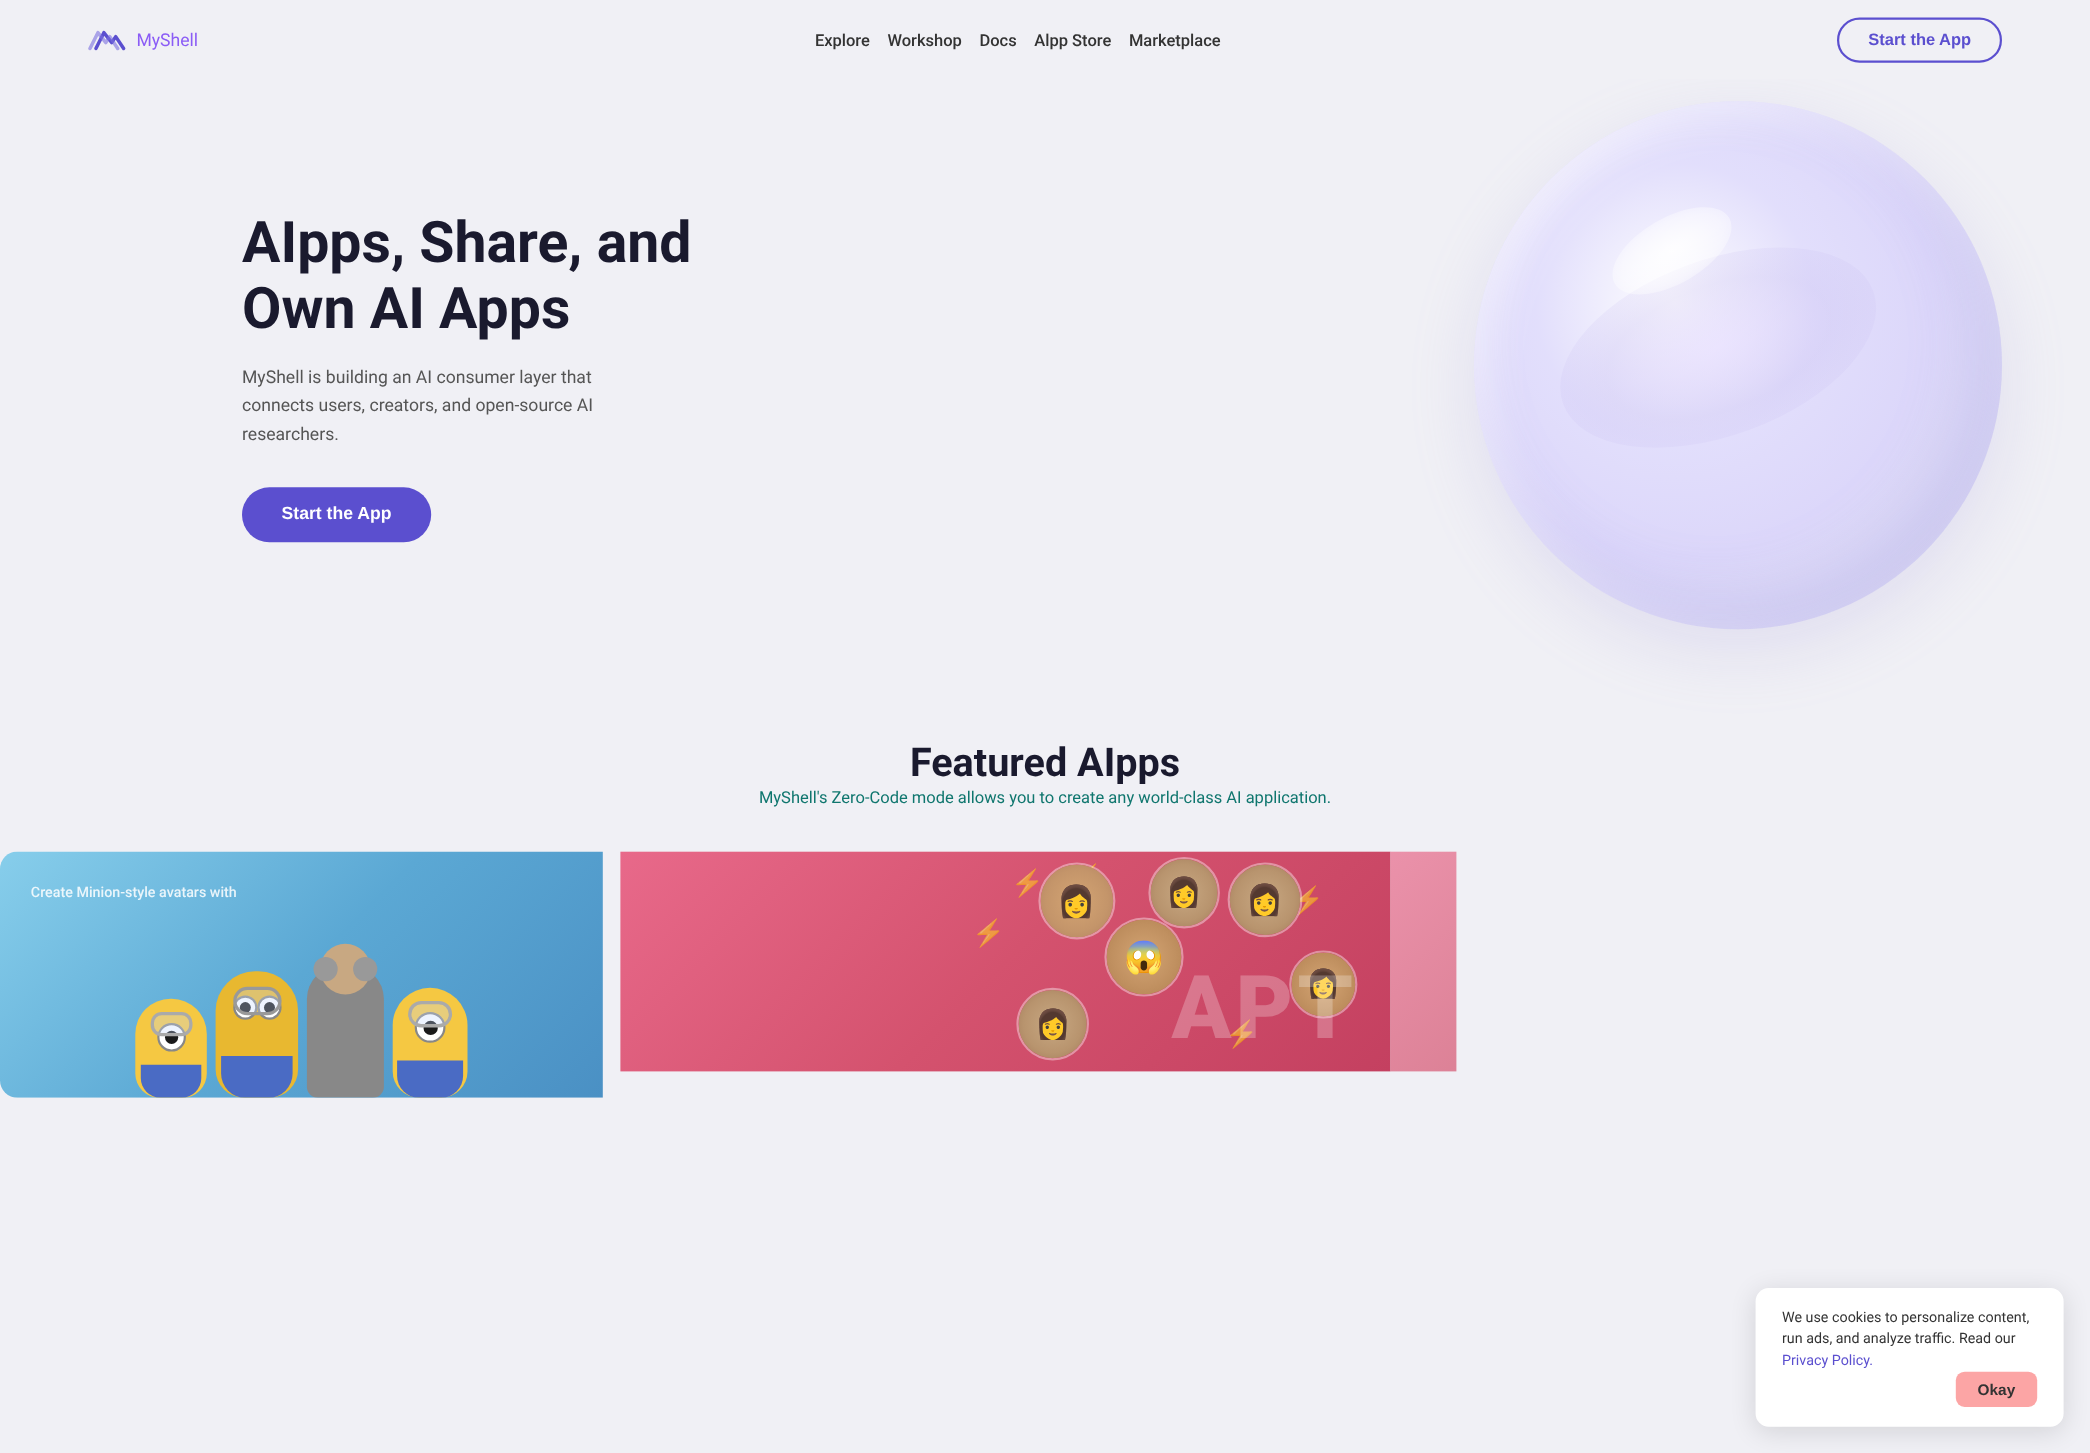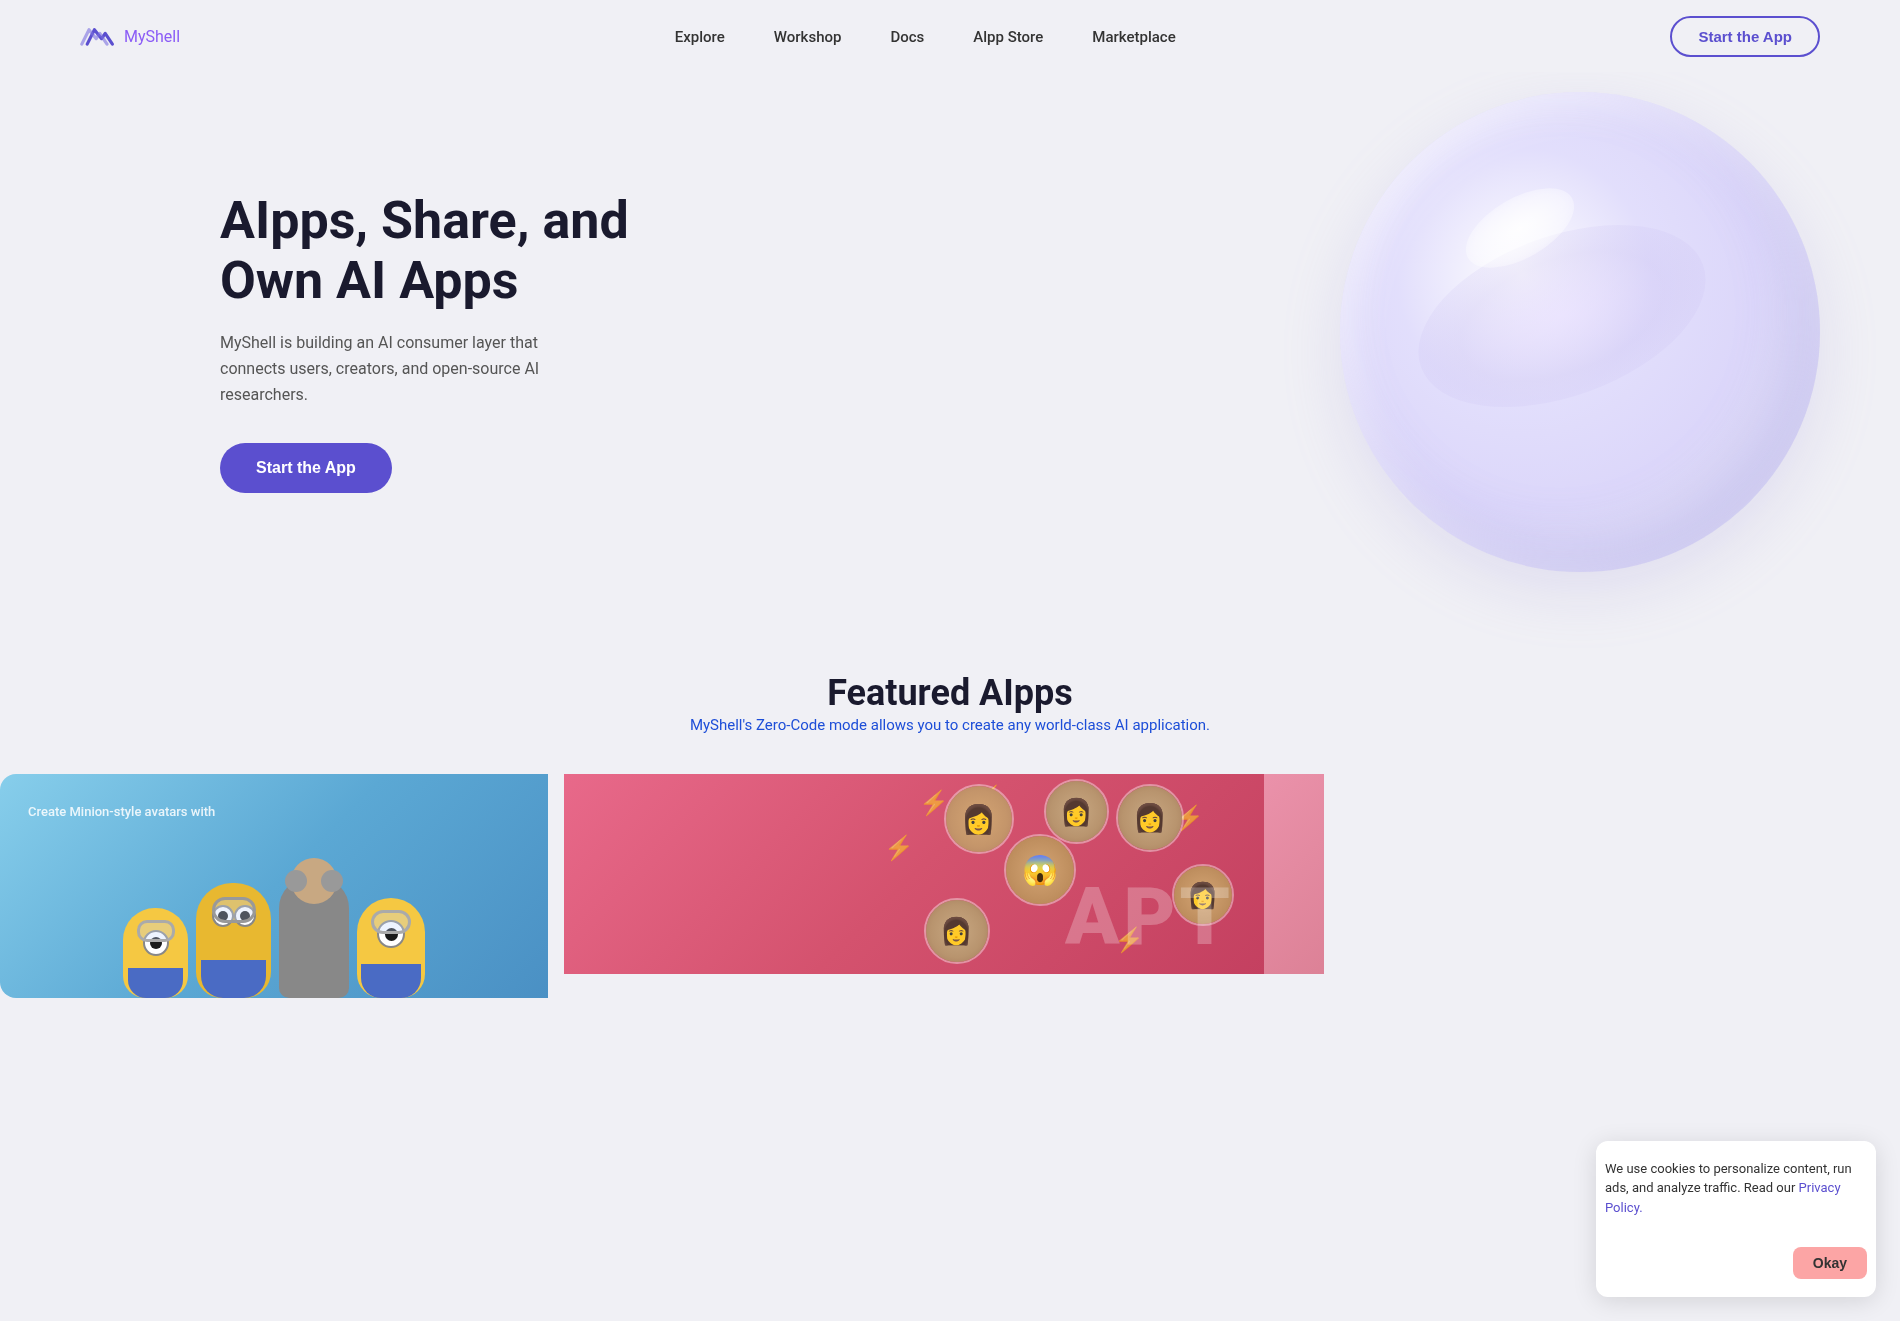--- a/index.html
+++ b/index.html
@@ -32,21 +32,21 @@
       height: 28px;
     }
     .logo-text {
       font-size: 16px;
       font-weight: 400;
       color: #8b5cf6;
     }
     .nav-links {
       display: flex;
       align-items: center;
-      gap: 49px;
+      gap: 16px;
       list-style: none;
     }
     .nav-links li a {
       text-decoration: none;
       color: #333;
       font-size: 15px;
       font-weight: 500;
     }
     .btn-start-nav {
       border: 2px solid #5b4fcf;
@@ -155,21 +155,21 @@
       background: #f0f0f5;
     }
     .featured-title {
       font-size: 36px;
       font-weight: 700;
       color: #1a1a2e;
       margin-bottom: 2px;
     }
     .featured-subtitle {
       font-size: 15px;
-      color: #1d4ed8;
+      color: #0f766e;
       margin-bottom: 40px;
     }
 
     
     .cards-row {
       display: flex;
       gap: 0;
       padding: 0;
       overflow: hidden;
     }
@@ -270,27 +270,27 @@
       letter-spacing: 4px;
     }
 
     
     .cookie-banner {
       position: fixed;
       bottom: 24px;
       right: 24px;
       background: white;
       border-radius: 12px;
-      padding: 18px 9px;
+      padding: 18px 24px;
       max-width: 280px;
       box-shadow: 0 4px 24px rgba(0,0,0,0.12);
       z-index: 999;
       display: flex;
       flex-direction: column;
-      gap: 30px;
+      gap: 0;
     }
     .cookie-text {
       font-size: 13px;
       color: #333;
       line-height: 1.5;
     }
     .cookie-link {
       color: #5b4fcf;
       text-decoration: none;
     }

